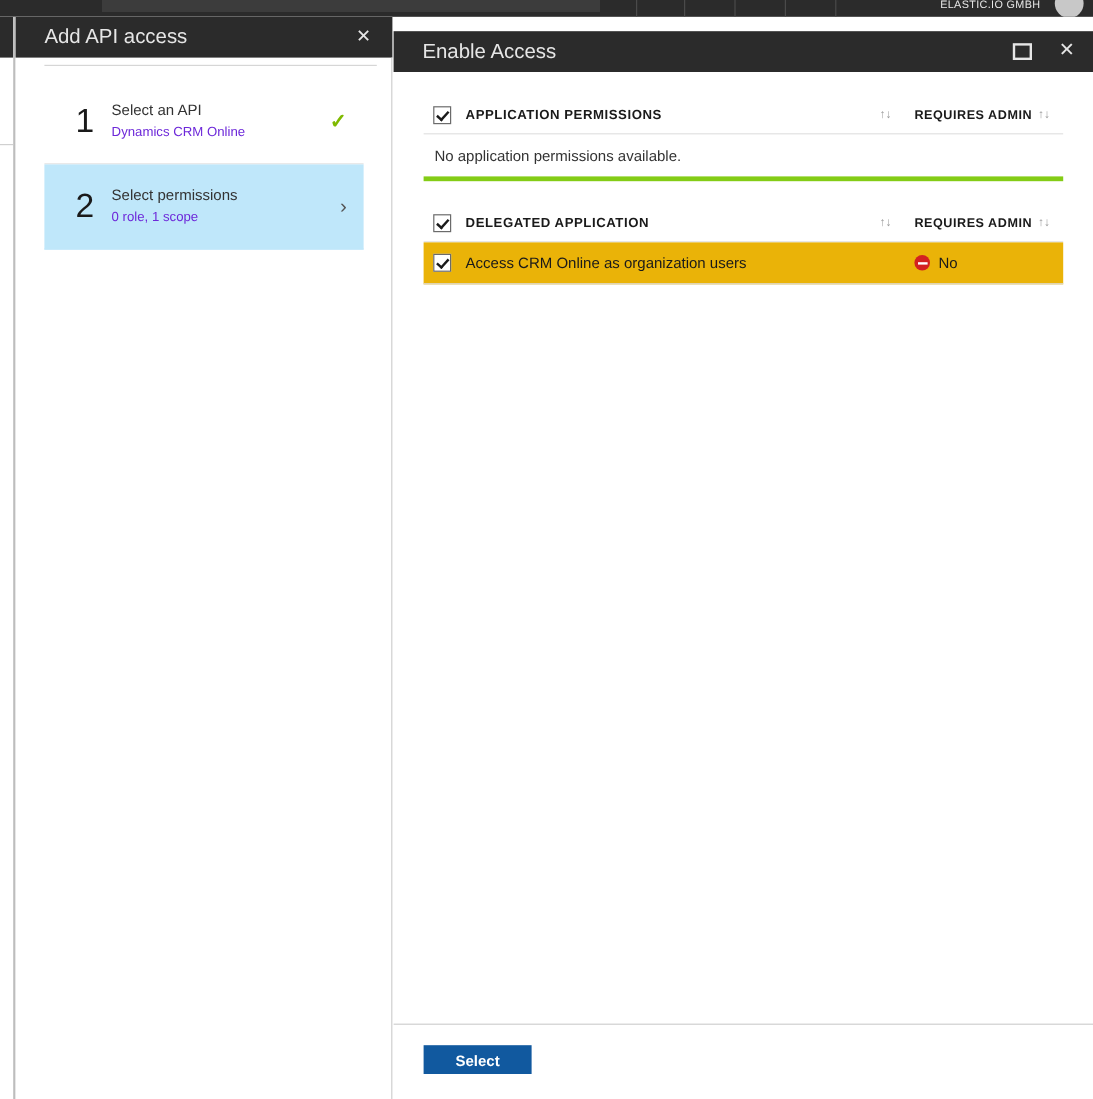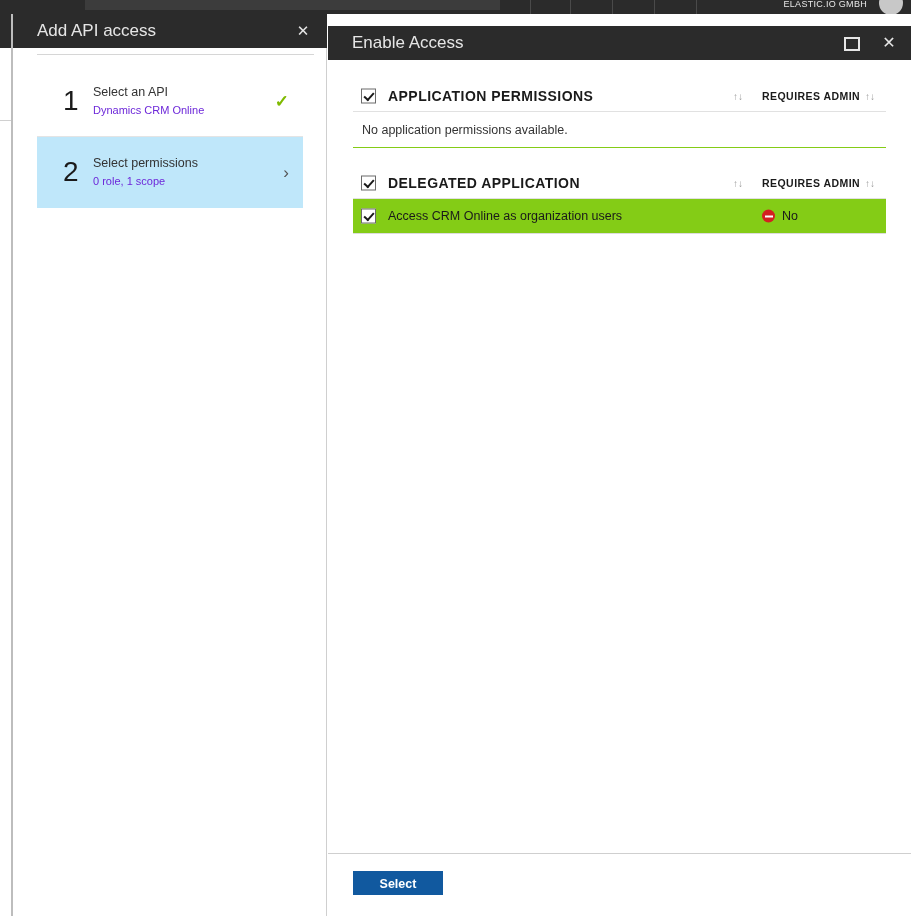--- a/index.html
+++ b/index.html
@@ -266,21 +266,21 @@
   
   .sec-head {
     position: relative;
     height: 31px;
     border-bottom: 1px solid #e1e1e1;
   }
   .sec-head-label {
     position: absolute;
     left: 35px; top: 50%;
     transform: translateY(-50%);
-    font-size: 14px;
+    font-size: 11px;
     font-weight: bold;
     color: #1a1a1a;
     letter-spacing: .45px;
     white-space: nowrap;
     text-align: right;
   }
   .sec-sort-a {
     position: absolute;
     left: 380px; top: 50%;
     transform: translateY(-50%);
@@ -325,36 +325,36 @@
     left: 4px; top: 1px;
     width: 4px; height: 8px;
     border: solid #1a1a1a;
     border-width: 0 2px 2px 0;
     transform: rotate(42deg);
   }
 
   .empty-row {
     position: relative;
     height: 35px;
-    border-bottom: 1px solid #84cc16;
+    border-bottom: 4px solid #84cc16;
   }
   .empty-row-text {
     position: absolute;
     left: 9px; top: 50%;
     transform: translateY(-50%);
     font-size: 12.5px;
     color: #333333;
   }
 
   .spacer-gap { height: 19px; }
 
   .perm-row {
     position: relative;
     height: 34px;
-    background: #84cc16;
+    background: #eab308;
     border-bottom: 1px solid #dcdcdc;
     cursor: pointer;
   }
   .perm-row-label {
     position: absolute;
     left: 35px; top: 50%;
     transform: translateY(-50%);
     font-size: 12.5px;
     color: #1a1a1a;
     white-space: nowrap;

